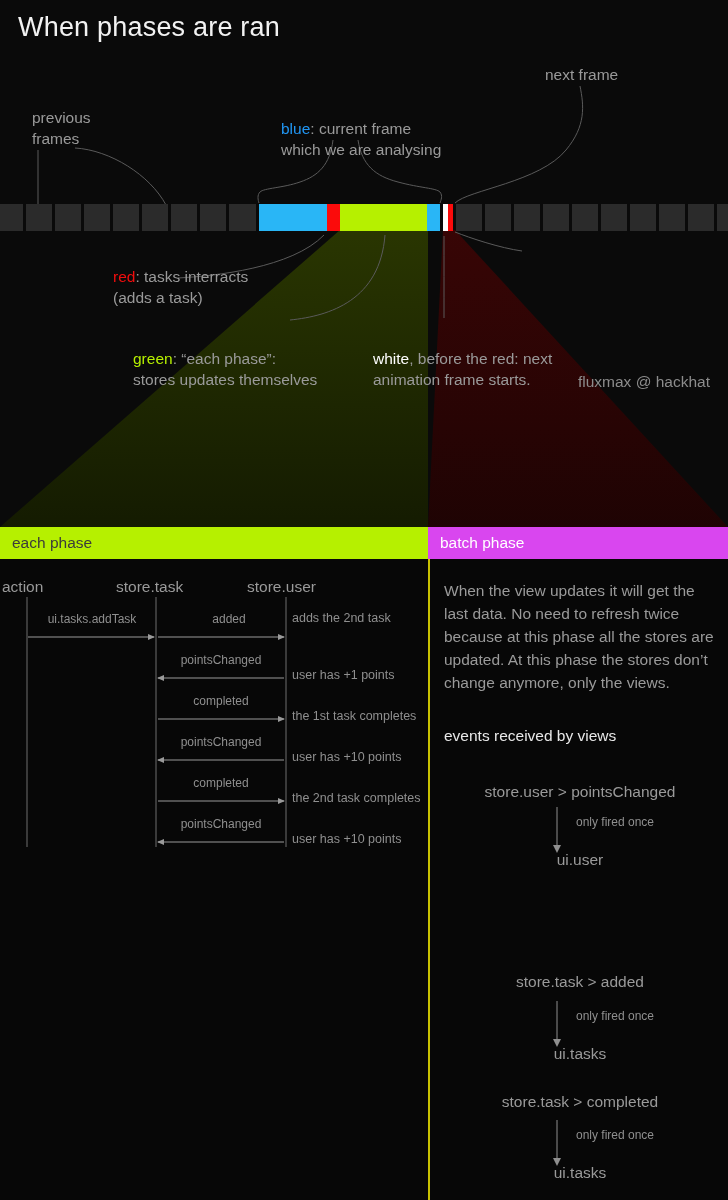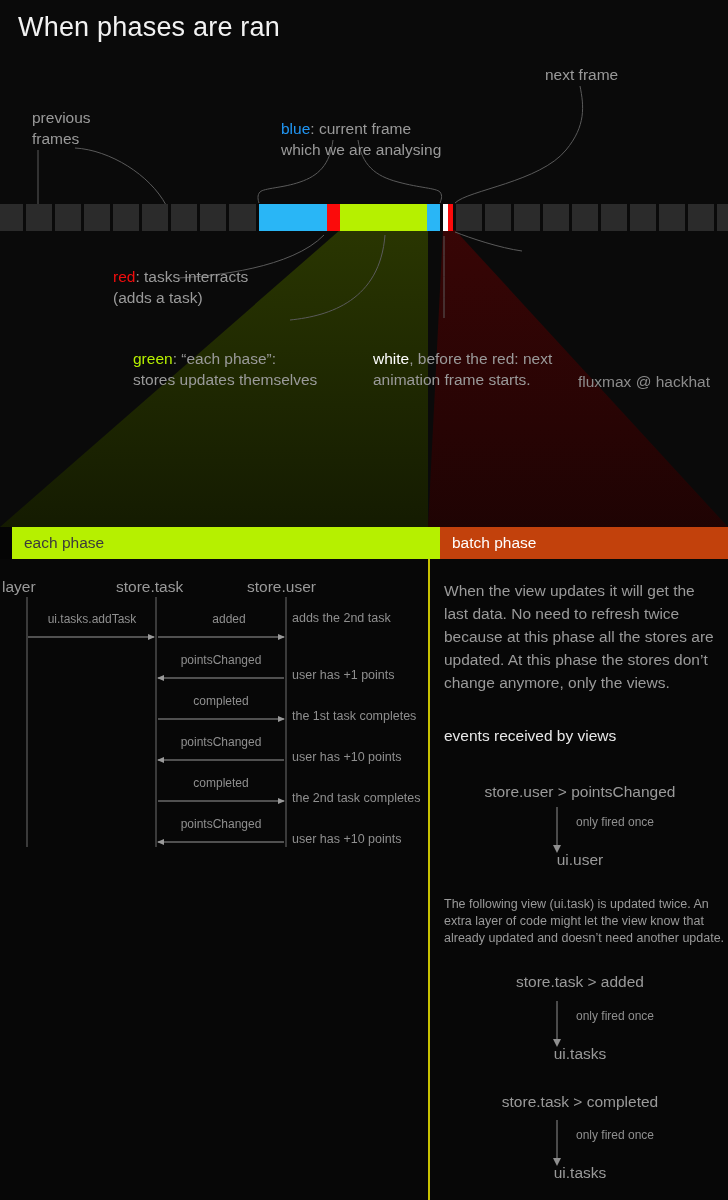--- a/index.html
+++ b/index.html
@@ -34,25 +34,25 @@
   .kw-red{color:#f20d0d;}
   .kw-green{color:#b6f000;}
   .kw-white{color:#ffffff;}
 
   .sig{position:absolute;right:18px;top:373px;font-size:15.5px;color:#8c8c8c;}
 
   
   .connectors{position:absolute;left:0;top:0;width:728px;height:527px;}
 
   
-  .hdr{position:absolute;height:32px;top:527px;margin-left:12px;}
+  .hdr{position:absolute;height:32px;top:527px;}
   .hdr span{position:absolute;left:12px;top:7px;font-size:15.5px;}
   .hdr-left{left:0;width:428px;background:#b6f000;}
   .hdr-left span{color:#3b3b3b;}
-  .hdr-right{left:428px;width:300px;background:#c2410c;}
+  .hdr-right{left:428px;width:300px;background:#d946ef;}
   .hdr-right span{color:#ffffff;}
 
   .panel-left{position:absolute;left:0;top:559px;width:428px;height:641px;background:#070707;}
   .panel-right{position:absolute;left:428px;top:559px;width:300px;height:641px;background:#070707;
     border-left:2px solid #c8c000;}
 
   .col-head{position:absolute;font-size:15.5px;color:#9a9a9a;}
 
   .seq{position:absolute;left:0;top:0;width:428px;height:641px;}
   .msg-label{position:absolute;font-size:12px;color:#8f8f8f;text-align:center;}
@@ -171,21 +171,21 @@
 
   <div class="hdr hdr-left">
     <span>each phase</span>
   </div>
   <div class="hdr hdr-right">
     <span>batch phase</span>
   </div>
 
   <div class="panel-left">
 
-    <div class="col-head" style="left:2px;top:19px;">layer</div>
+    <div class="col-head" style="left:2px;top:19px;">action</div>
     <div class="col-head" style="left:116px;top:19px;">store.task</div>
     <div class="col-head" style="left:247px;top:19px;">store.user</div>
 
     <svg class="seq" viewBox="0 0 428 641">
       <defs>
         <marker id="arrR" markerWidth="7" markerHeight="7" refX="6" refY="3" orient="auto">
           <path d="M0,0 L7,3 L0,6 z" fill="#9a9a9a"></path>
         </marker>
         <marker id="arrL" markerWidth="7" markerHeight="7" refX="1" refY="3" orient="auto">
           <path d="M7,0 L0,3 L7,6 z" fill="#9a9a9a"></path>
@@ -231,21 +231,20 @@
     <div class="sub" style="top:168px;">events received by views</div>
 
     <div class="ev-title" style="left:0;top:224px;">store.user &gt; pointsChanged</div>
     <svg style="position:absolute;left:120px;top:248px;" width="14" height="46" viewBox="0 0 14 46">
       <line x1="7" y1="0" x2="7" y2="38" stroke="#8f8f8f" stroke-width="1"></line>
       <path d="M3,38 L7,46 L11,38 z" fill="#8f8f8f"></path>
     </svg>
     <div class="ev-note" style="left:146px;top:256px;">only fired once</div>
     <div class="ev-target" style="left:0;top:292px;">ui.user</div>
 
-    <div class="smallpara" style="top:337px;">The following view (ui.task) is updated twice. An extra layer of code might let the view know that already updated and doesn’t need another update.</div>
 
     <div class="ev-title" style="left:0;top:414px;">store.task &gt; added</div>
     <svg style="position:absolute;left:120px;top:442px;" width="14" height="46" viewBox="0 0 14 46">
       <line x1="7" y1="0" x2="7" y2="38" stroke="#8f8f8f" stroke-width="1"></line>
       <path d="M3,38 L7,46 L11,38 z" fill="#8f8f8f"></path>
     </svg>
     <div class="ev-note" style="left:146px;top:450px;">only fired once</div>
     <div class="ev-target" style="left:0;top:486px;">ui.tasks</div>
 
     <div class="ev-title" style="left:0;top:534px;">store.task &gt; completed</div>

